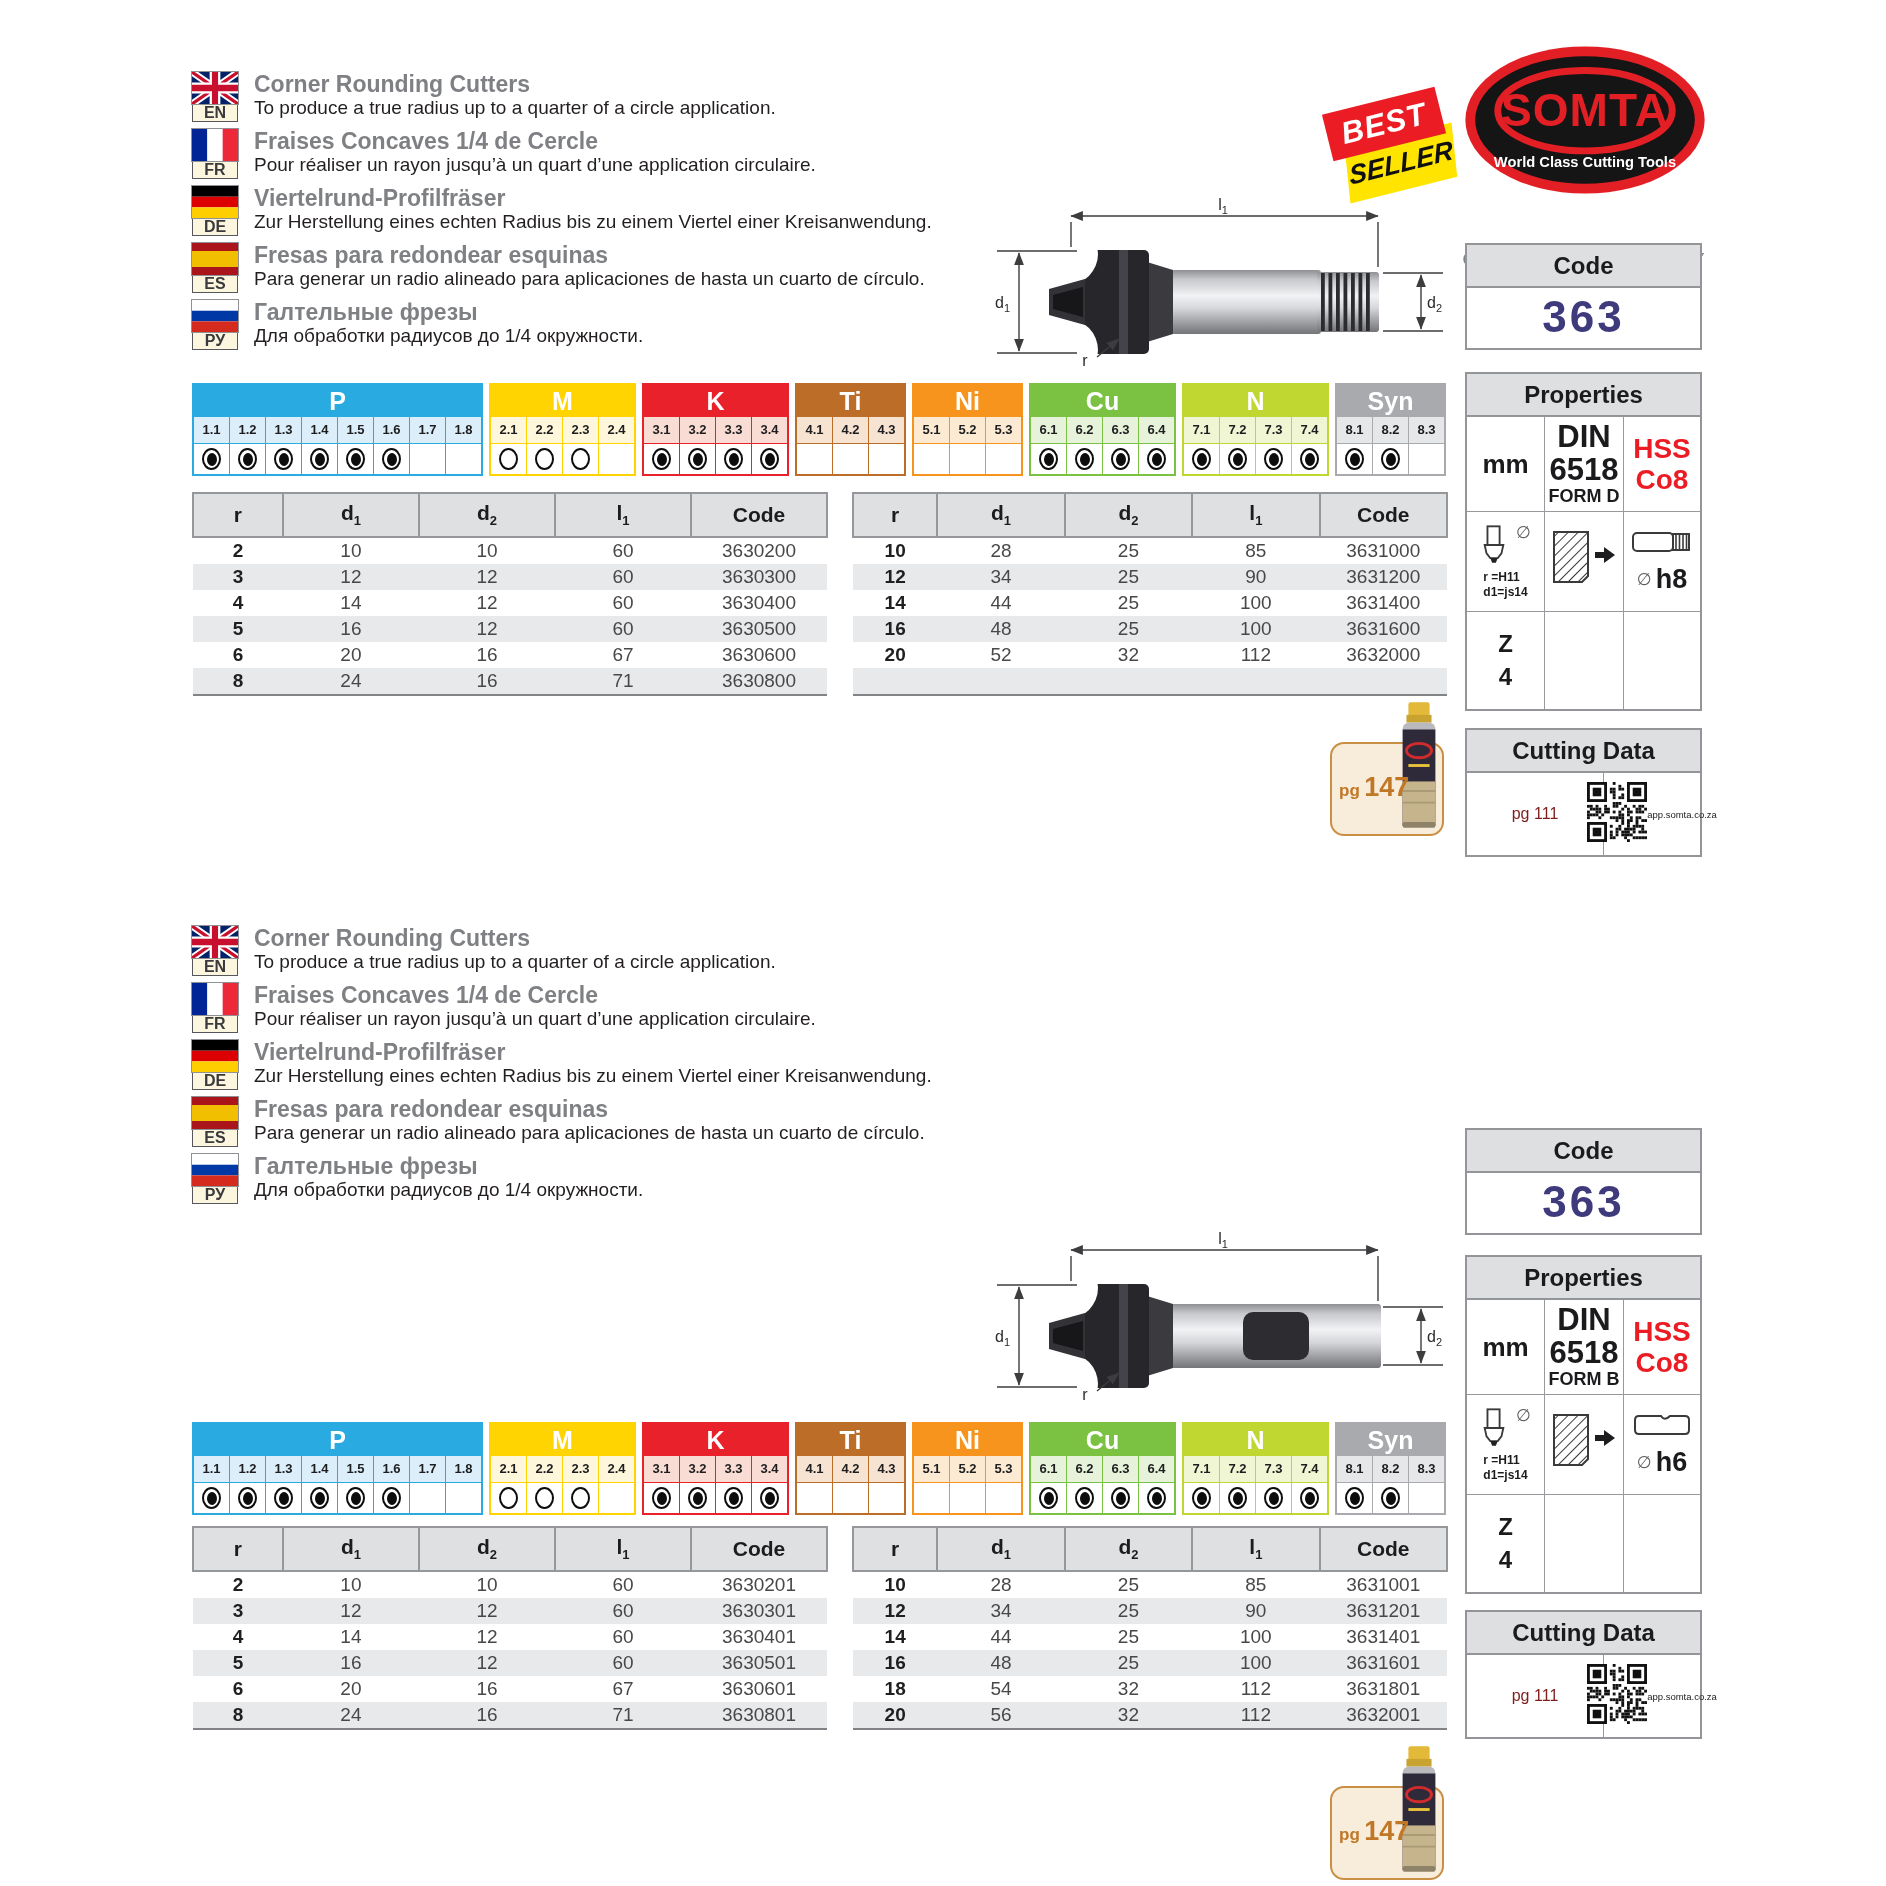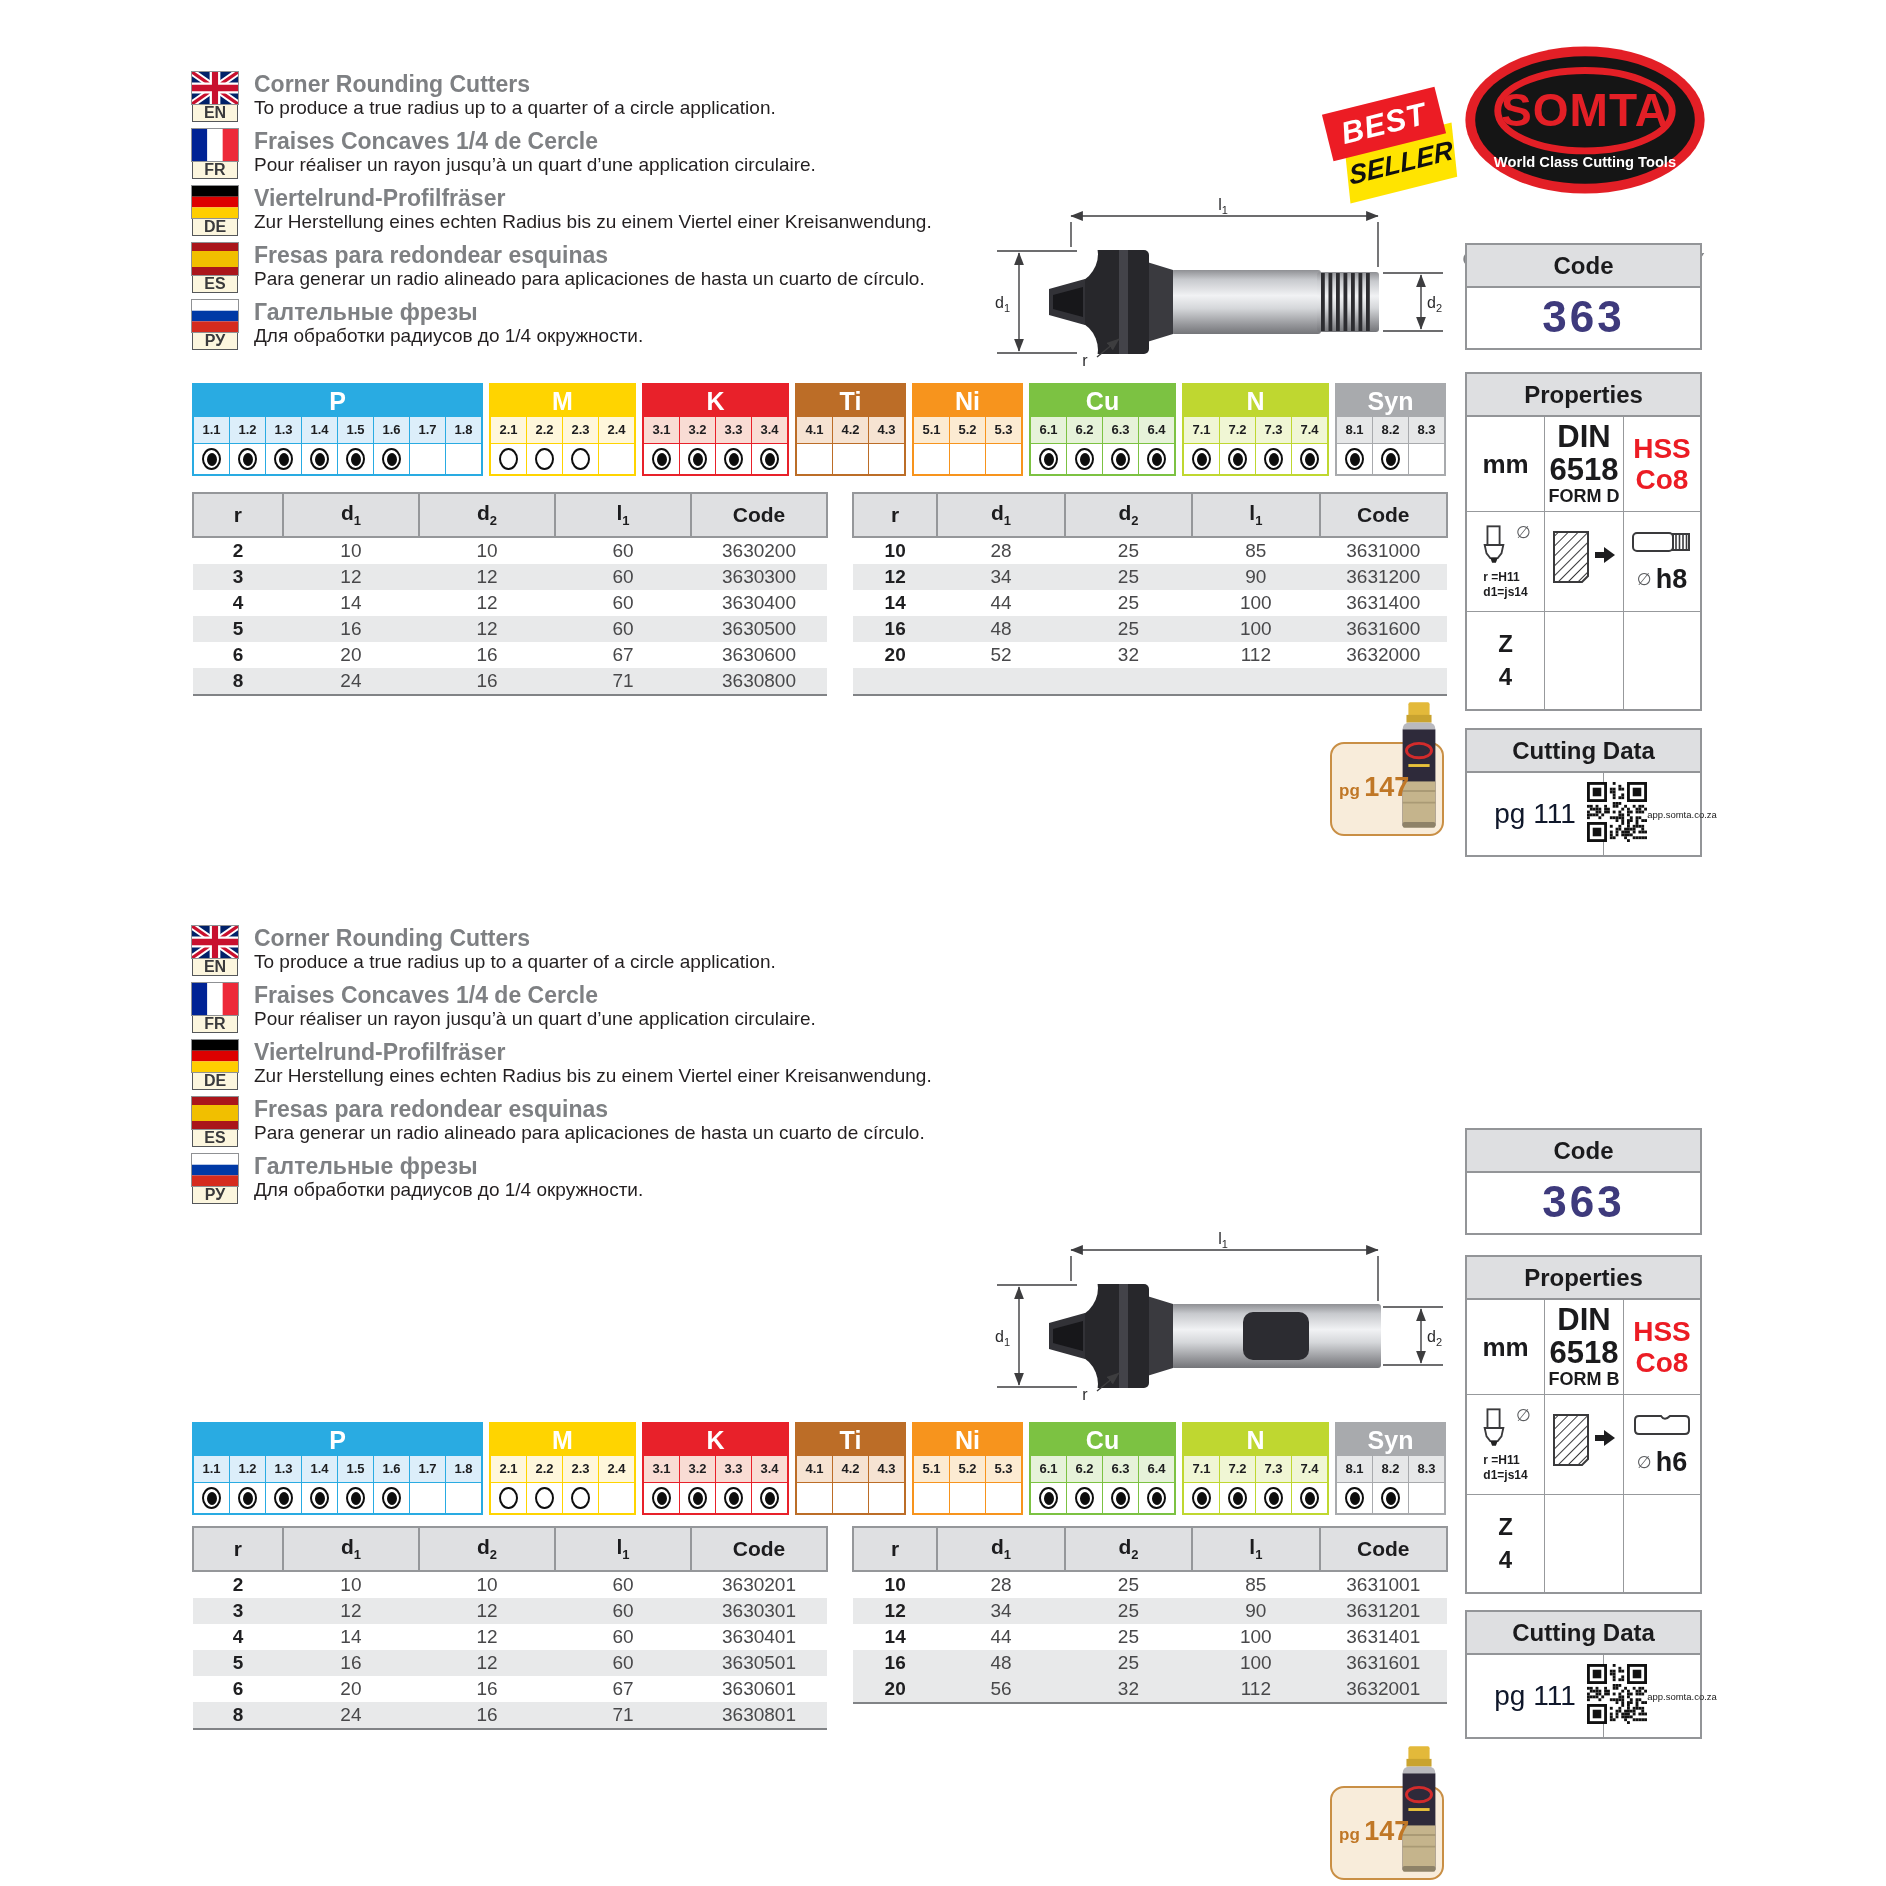--- a/index.html
+++ b/index.html
@@ -59,21 +59,21 @@
   .din2{font-weight:bold;font-size:18px;color:#1b1b1d;text-align:center;}
   .hssline{font-weight:900;font-size:28px;line-height:1.12;color:#EC1C24;text-align:center;}
   .zline{font-weight:bold;font-size:24px;line-height:1.35;color:#1b1b1d;text-align:center;}
   .tol-top{display:flex;align-items:flex-start;gap:8px;}
   .diasym{font-size:17px;color:#5a5c5f;line-height:1;}
   .tol-lines{font-size:12px;font-weight:bold;color:#1b1b1d;line-height:1.25;text-align:left;}
   .shank-tol{display:flex;align-items:center;gap:4px;margin-top:4px;}
   .shank-tol b{font-size:27px;color:#1b1b1d;}
 
   .cut-body{display:flex;height:82px;}
-  .cut-pg{flex:1;display:flex;align-items:center;justify-content:center;font-size:28px;color:#0f172a;
+  .cut-pg{flex:1;display:flex;align-items:center;justify-content:center;font-size:16px;color:#7f1d1d;
     border-right:1.5px solid #97999C;}
   .cut-qr{width:96px;display:flex;align-items:center;justify-content:center;}
   .qr-cap{font-size:9.5px;color:#222;margin-top:1px;white-space:nowrap;}
 
   
   .logo-svg{width:246px;height:152px;display:block;}
   .logo-word{font-family:"Liberation Sans",sans-serif;font-weight:900;font-size:47px;
     fill:#E31F26;letter-spacing:1px;text-anchor:middle;}
   .logo-tag{font-family:"Liberation Sans",sans-serif;font-weight:bold;font-size:15px;
     fill:#fff;text-anchor:middle;}
@@ -1302,20 +1302,27 @@
             <td class="">100</td>
             <td class="">3631401</td>
           </tr>
           <tr class="alt">
             <td class="c0">16</td>
             <td class="">48</td>
             <td class="">25</td>
             <td class="">100</td>
             <td class="">3631601</td>
           </tr>
+          <tr class="">
+            <td class="c0">18</td>
+            <td class="">54</td>
+            <td class="">32</td>
+            <td class="">112</td>
+            <td class="">3631801</td>
+          </tr>
           <tr class="alt">
             <td class="c0">20</td>
             <td class="">56</td>
             <td class="">32</td>
             <td class="">112</td>
             <td class="">3632001</td>
           </tr>
         </tbody>
       </table>
     </div>

